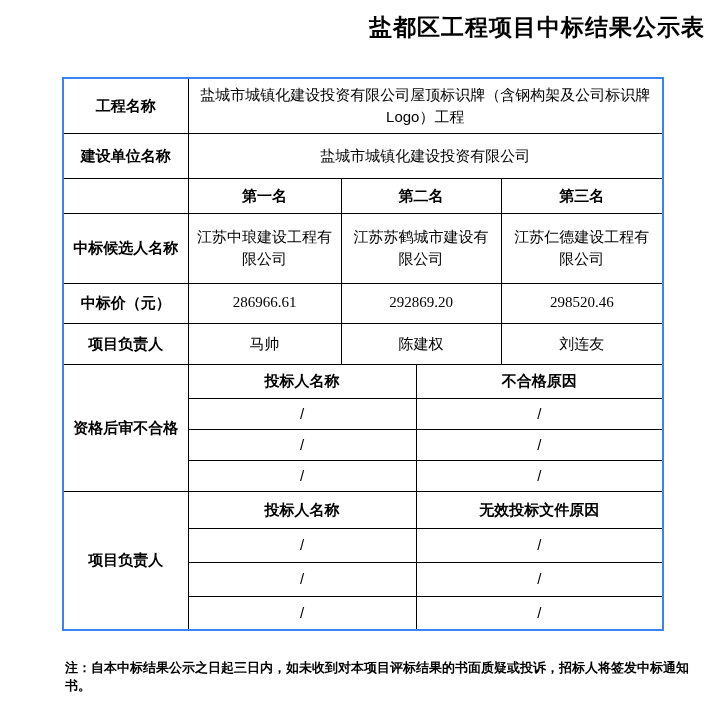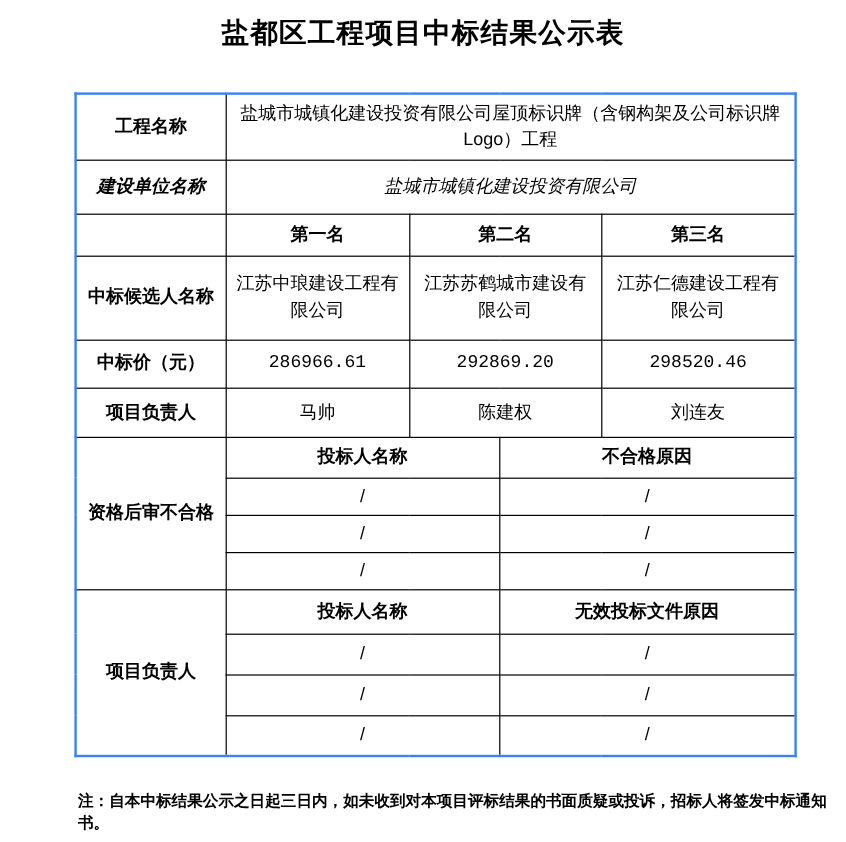--- a/index.html
+++ b/index.html
@@ -12,21 +12,21 @@
     color: #000000;
   }
   .page {
     position: relative;
     width: 705px;
     height: 702px;
     overflow: hidden;
   }
   .title {
     padding-top: 14px;
-    text-align: center;
+    text-align: right;
     font-size: 23px;
     font-weight: bold;
     letter-spacing: 1px;
     line-height: 26px;
   }
   table.results {
     border-collapse: collapse;
     table-layout: fixed;
     width: 600px;
     margin: 37px 0 0 62px;
@@ -40,26 +40,26 @@
     line-height: 1.45;
     padding: 2px 6px;
     box-sizing: border-box;
     overflow: hidden;
     word-break: break-all;
   }
   td.label, td.hdr {
     font-weight: bold;
   }
   td.num {
-    font-family: Liberation Mono, monospace;
+    font-family: Liberation Serif, serif;
     font-size: 14px;
     margin-left: 41px;
   }
   tr.r1  { height: 55px; }
-  tr.r2  { height: 45px; font-style: italic; }
+  tr.r2  { height: 45px; }
   tr.r3  { height: 35px; }
   tr.r4  { height: 70px; }
   tr.r5  { height: 40px; padding-left: 12px; }
   tr.r6  { height: 41px; }
   tr.r7  { height: 34px; }
   tr.r8, tr.r9, tr.r10 { height: 31px; }
   tr.r11 { height: 37px; }
   tr.r12, tr.r13, tr.r14 { height: 34px; }
   .note {
     margin: 28px 0 0 65px;

